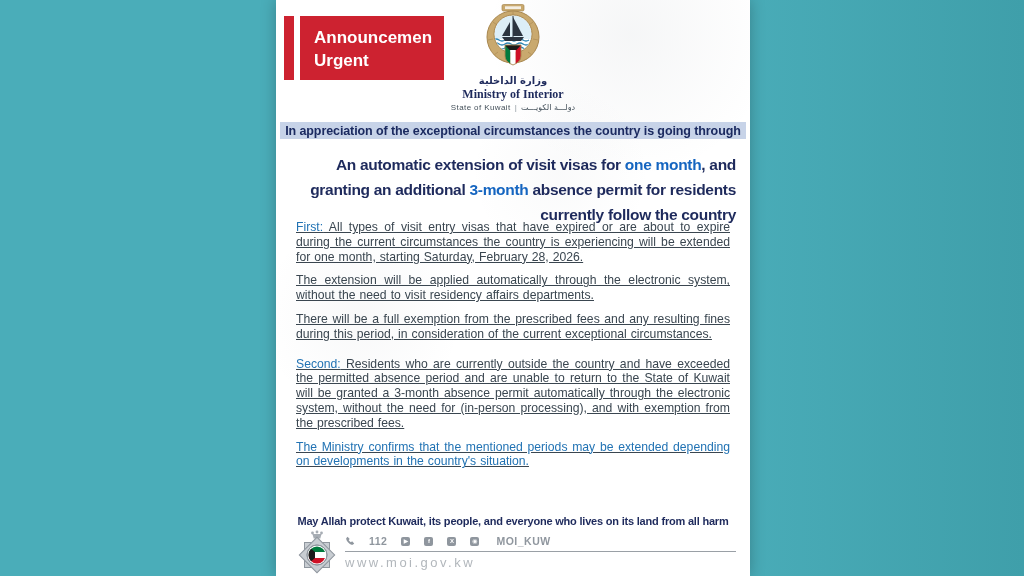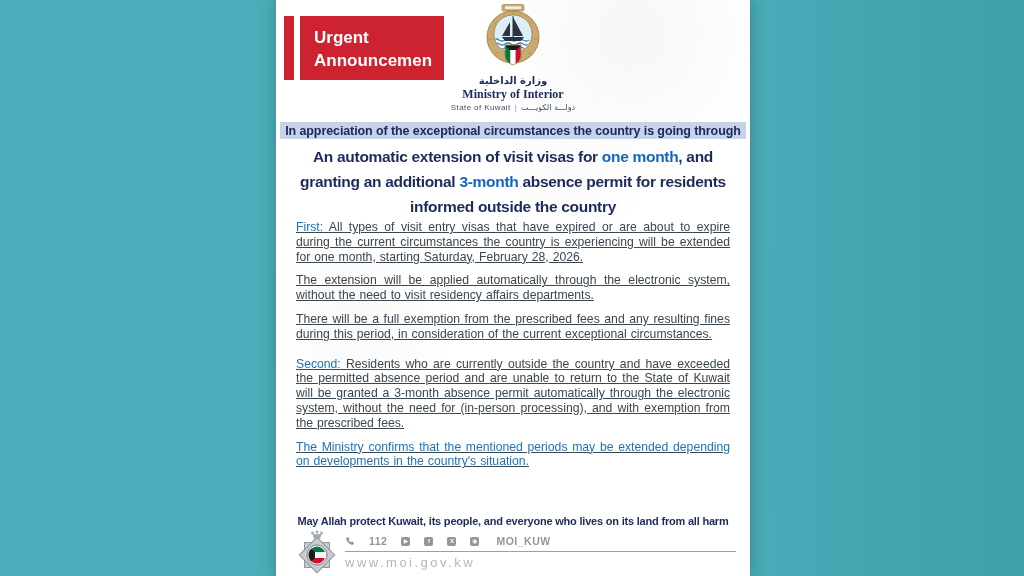--- a/index.html
+++ b/index.html
@@ -25,21 +25,21 @@
   
   .ministry{position:absolute;left:0;right:0;top:4px;text-align:center;pointer-events:none;}
   .ministry .ar{font-family:"DejaVu Sans",sans-serif;font-size:10px;font-weight:bold;color:#1e2a5c;margin-top:1px;}
   .ministry .en{font-family:"Liberation Serif","DejaVu Serif",serif;font-size:12px;font-weight:bold;color:#1e2a5c;margin-top:1px;}
   .ministry .state{font-size:8px;color:#44505a;margin-top:1px;letter-spacing:.4px;}
   .ministry .state .pipe{margin:0 4px;color:#8a949c;}
   
   .headline{position:absolute;left:0;right:0;top:121px;text-align:center;}
   .headline .hl{background:#c7d3e8;color:#1b2a60;font-weight:bold;font-size:12.5px;
     padding:2px 5px 1px;letter-spacing:-.1px;margin-top:44px;}
-  .title{position:absolute;left:14px;right:14px;top:144px;text-align:center;
+  .title{position:absolute;left:14px;right:14px;top:152px;text-align:right;
     font-weight:bold;font-size:15.5px;line-height:25px;color:#1e2a5c;letter-spacing:-.3px;}
   .title .accent{color:#1565c0;}
   
   .bodytext{position:absolute;left:20px;right:20px;top:220px;height:292px;overflow:hidden;
     font-size:12.2px;line-height:14.8px;color:#3a4650;text-align:justify;word-spacing:.6px;text-decoration:underline;}
   .bodytext p{margin:0 0 9px;}
   .bodytext p.mb15{margin-bottom:15px;}
   .bodytext p.mb12{margin-bottom:12px;}
   .blue{color:#2273b4;}
   .bluep{color:#2273b4;}
@@ -58,22 +58,22 @@
   .row2{color:#b2b7bc;font-size:13px;letter-spacing:2.5px;padding-top:3px;}
 </style>
 </head>
 <body>
 
 <div class="paper">
 
   <div class="banner">
     <div class="banner-bar" style="background:#cd2230;"></div>
     <div class="banner-box" style="background:#cd2230;">
+      <div>Announcemen</div>
       <div>Urgent</div>
-      <div>Announcemen</div>
     </div>
   </div>
 
   <div class="ministry">
     <svg width="68" height="66" viewBox="0 0 68 66">
       <rect x="23" y="0.5" width="22" height="6.5" rx="1.5" fill="#c9a96e" stroke="#a8874f" stroke-width="0.7"></rect>
       <rect x="26" y="2.3" width="16" height="2.8" fill="#ffffff" opacity="0.8"></rect>
       <circle cx="34" cy="33" r="26" fill="#c9a96e" stroke="#a8874f" stroke-width="1"></circle>
       <g stroke="#b5945c" stroke-width="1">
         <line x1="34" y1="7" x2="34" y2="12"></line>
@@ -116,21 +116,21 @@
       <span>State of Kuwait</span><span class="pipe">|</span><span style="font-family:'DejaVu Sans',sans-serif;">دولـــة الكويـــت</span>
     </div>
   </div>
 
   <div class="headline">
     <span class="hl">In appreciation of the exceptional circumstances the country is going through</span>
   </div>
   <div class="title">
     <span>An automatic extension of visit visas for </span><span class="accent">one month</span><span>, and</span><br>
     <span>granting an additional </span><span class="accent">3-month</span><span> absence permit for residents</span><br>
-    <span>informed outside the country</span>
+    <span>currently follow the country</span>
   </div>
 
   <div class="bodytext">
     <p><span class="blue">First:</span><span> All types of visit entry visas that have expired or are about to expire during the current circumstances the country is experiencing will be extended for one month, starting Saturday, February 28, 2026.</span></p>
     <p>The extension will be applied automatically through the electronic system, without the need to visit residency affairs departments.</p>
     <p class="mb15">There will be a full exemption from the prescribed fees and any resulting fines during this period, in consideration of the current exceptional circumstances.</p>
     <p><span class="blue">Second:</span><span> Residents who are currently outside the country and have exceeded the permitted absence period and are unable to return to the State of Kuwait will be granted a 3-month absence permit automatically through the electronic system, without the need for (in-person processing), and with exemption from the prescribed fees.</span></p>
     <p class="bluep mb12">The Ministry confirms that the mentioned periods may be extended depending on developments in the country's situation.</p>
   </div>
   <div class="blessing">May Allah protect Kuwait, its people, and everyone who lives on its land from all harm</div>

